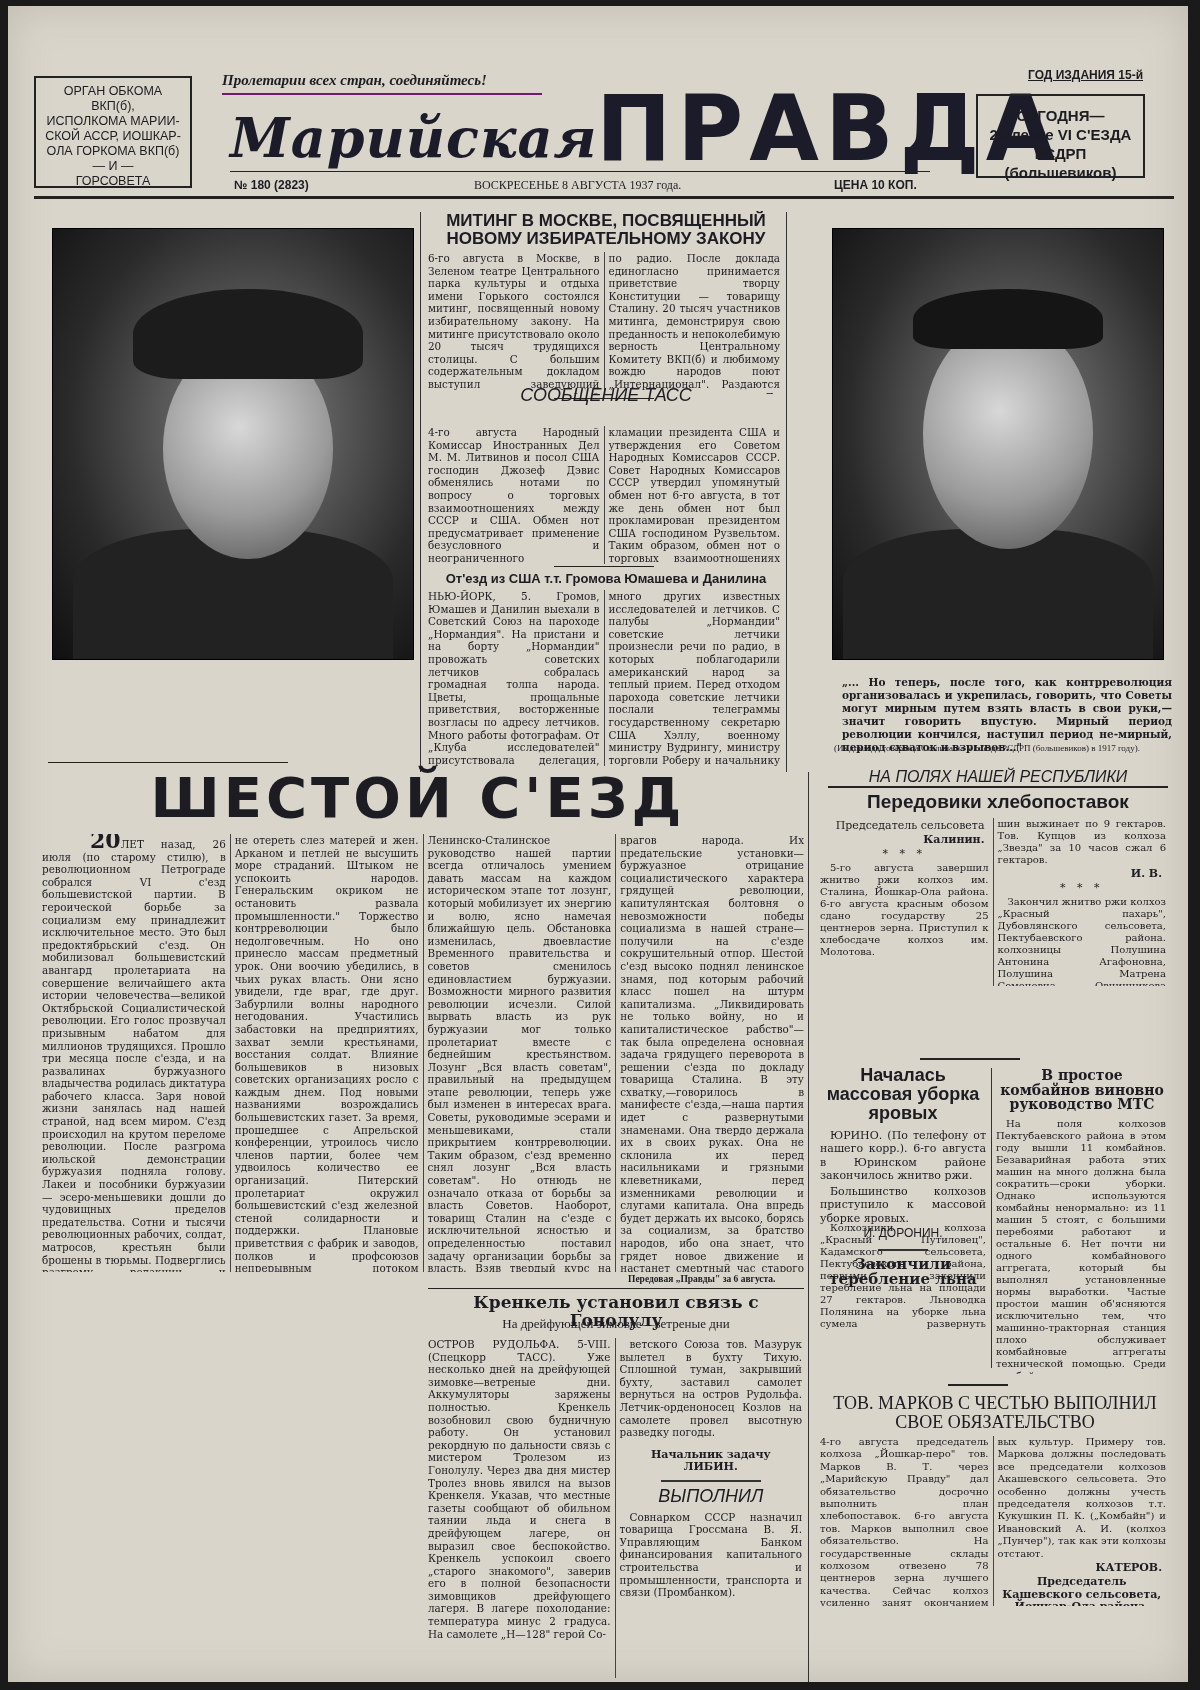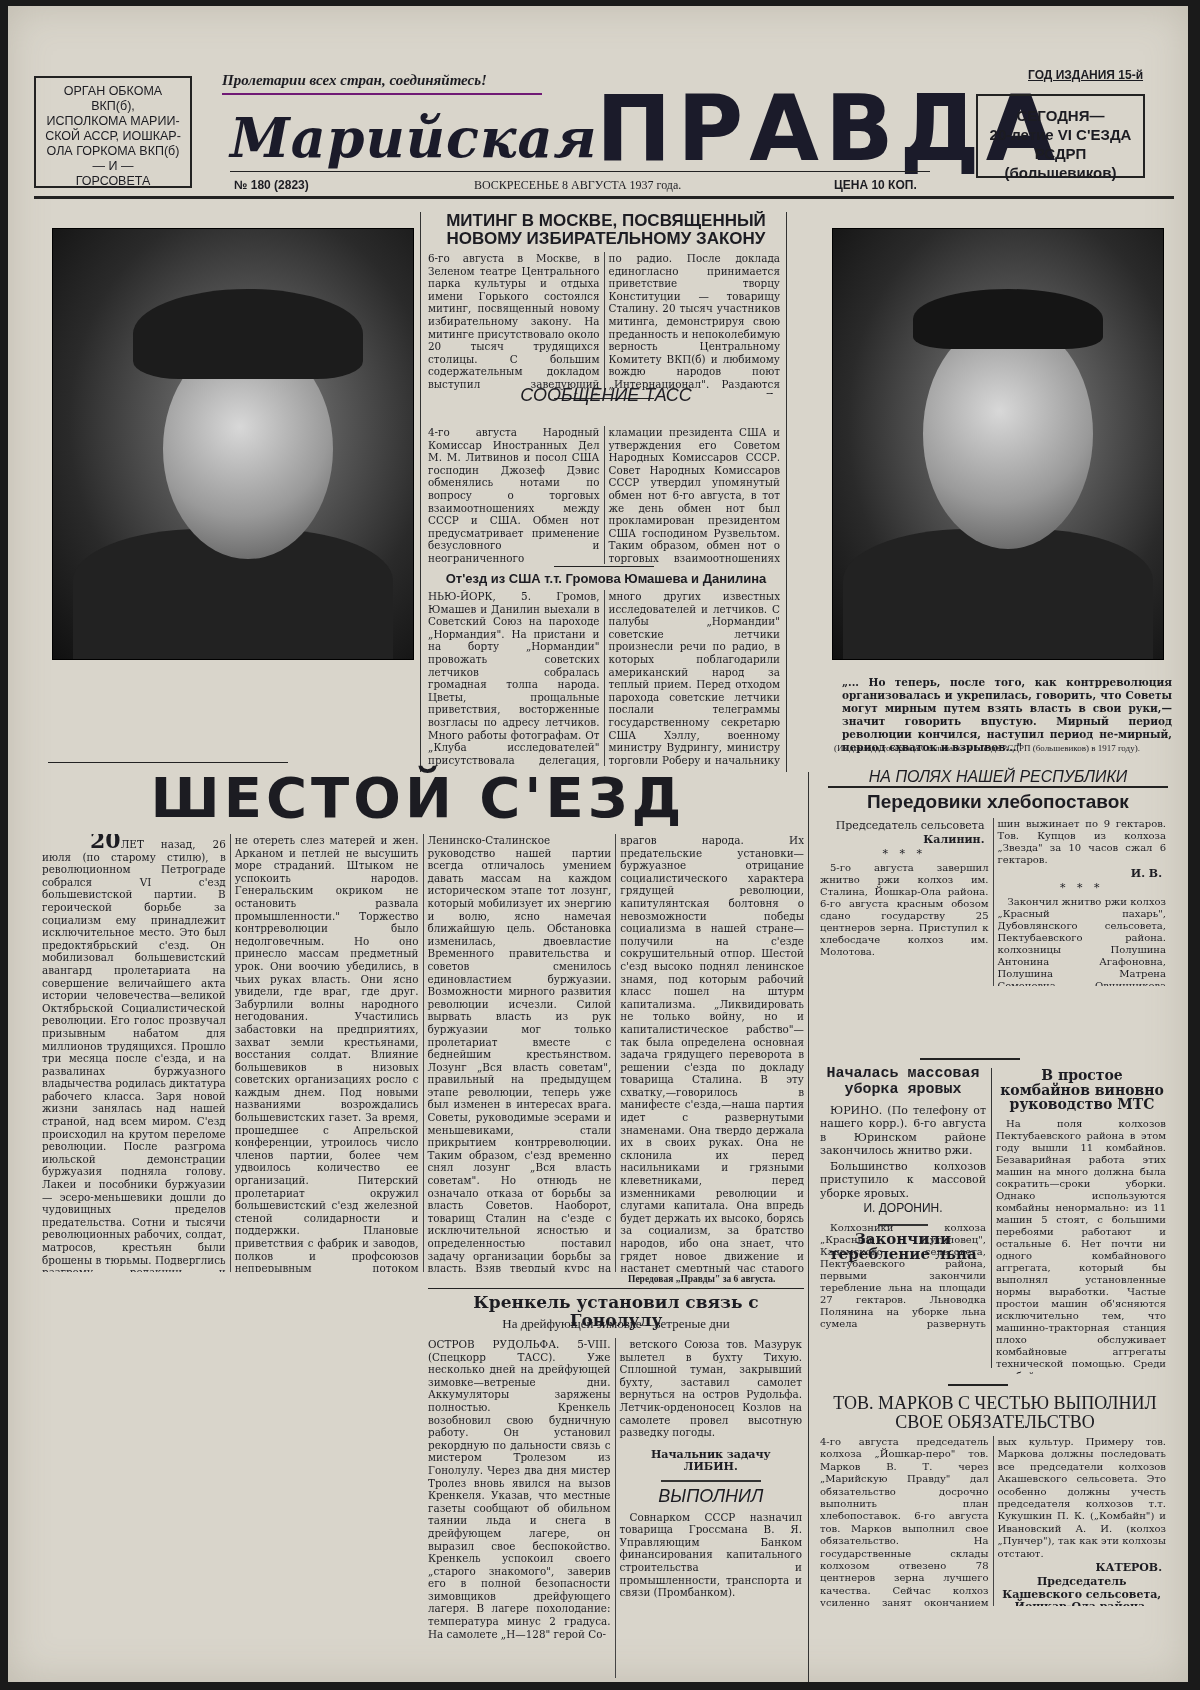--- a/index.html
+++ b/index.html
@@ -159,21 +159,21 @@
       <p style="text-indent:0">шин выжинает по 9 гектаров. Тов. Купцов из колхоза „Звезда" за 10 часов сжал 6 гектаров.</p>
       <div class="sig">И. В.</div>
       <div class="stars">* * *</div>
       <p>Закончил жнитво ржи колхоз „Красный пахарь", Дубовлянского сельсовета, Пектубаевского района. колхозницы Полушина Антонина Агафоновна, Полушина Матрена Семеновна, Овчинникова Ульяна нормы выработки на жнитве выполняли на 150 процентов.</p>
 
     </div>
   </div>
   <div class="abs thin" style="left:912px;top:1052px;width:100px;height:2px;"></div>
 
   <div class="abs" style="left:808px;top:1060px;width:174px;height:360px;overflow:hidden;">
-    <div class="head1" style="font-size:15px;font-family:Liberation Mono, monospace;text-align:center;">Началась массовая уборка яровых</div>
+    <div class="head1" style="font-size:18px;font-family:Liberation Sans, sans-serif;text-align:center;">Началась массовая уборка яровых</div>
     <div class="col" style="font-size:11px;line-height:13.5px;margin-top:6px;">
       <p>ЮРИНО. (По телефону от нашего корр.). 6-го августа в Юринском районе закончилось жнитво ржи.</p>
       <p>Большинство колхозов приступило к массовой уборке яровых.</p>
       <div class="sig sans" style="text-align:center;font-weight:400;font-size:12px;">И. ДОРОНИН.</div>
     </div>
     <div class="short-rule" style="width:50px;"></div>
     <div class="head1" style="font-size:15px;font-family:'DejaVu Serif',serif;margin-top:6px;">Закончили теребление льна</div>
   </div>
   <div class="abs col" style="left:808px;top:1216px;width:174px;height:110px;font-size:10px;line-height:12px;">
     <p>Колхозники колхоза „Красный Путиловец", Кадамского сельсовета, Пектубаевского района, первыми закончили теребление льна на площади 27 гектаров. Льноводка Полянина на уборке льна сумела развернуть социалистическое соревнование, в результате Кислицина Клавдия, Лоскутова Анна, Чемоданова Екатерина и Кислицина Марфа Федоровна установленные нормы выработки выполняли до 150 процентов.</p>

